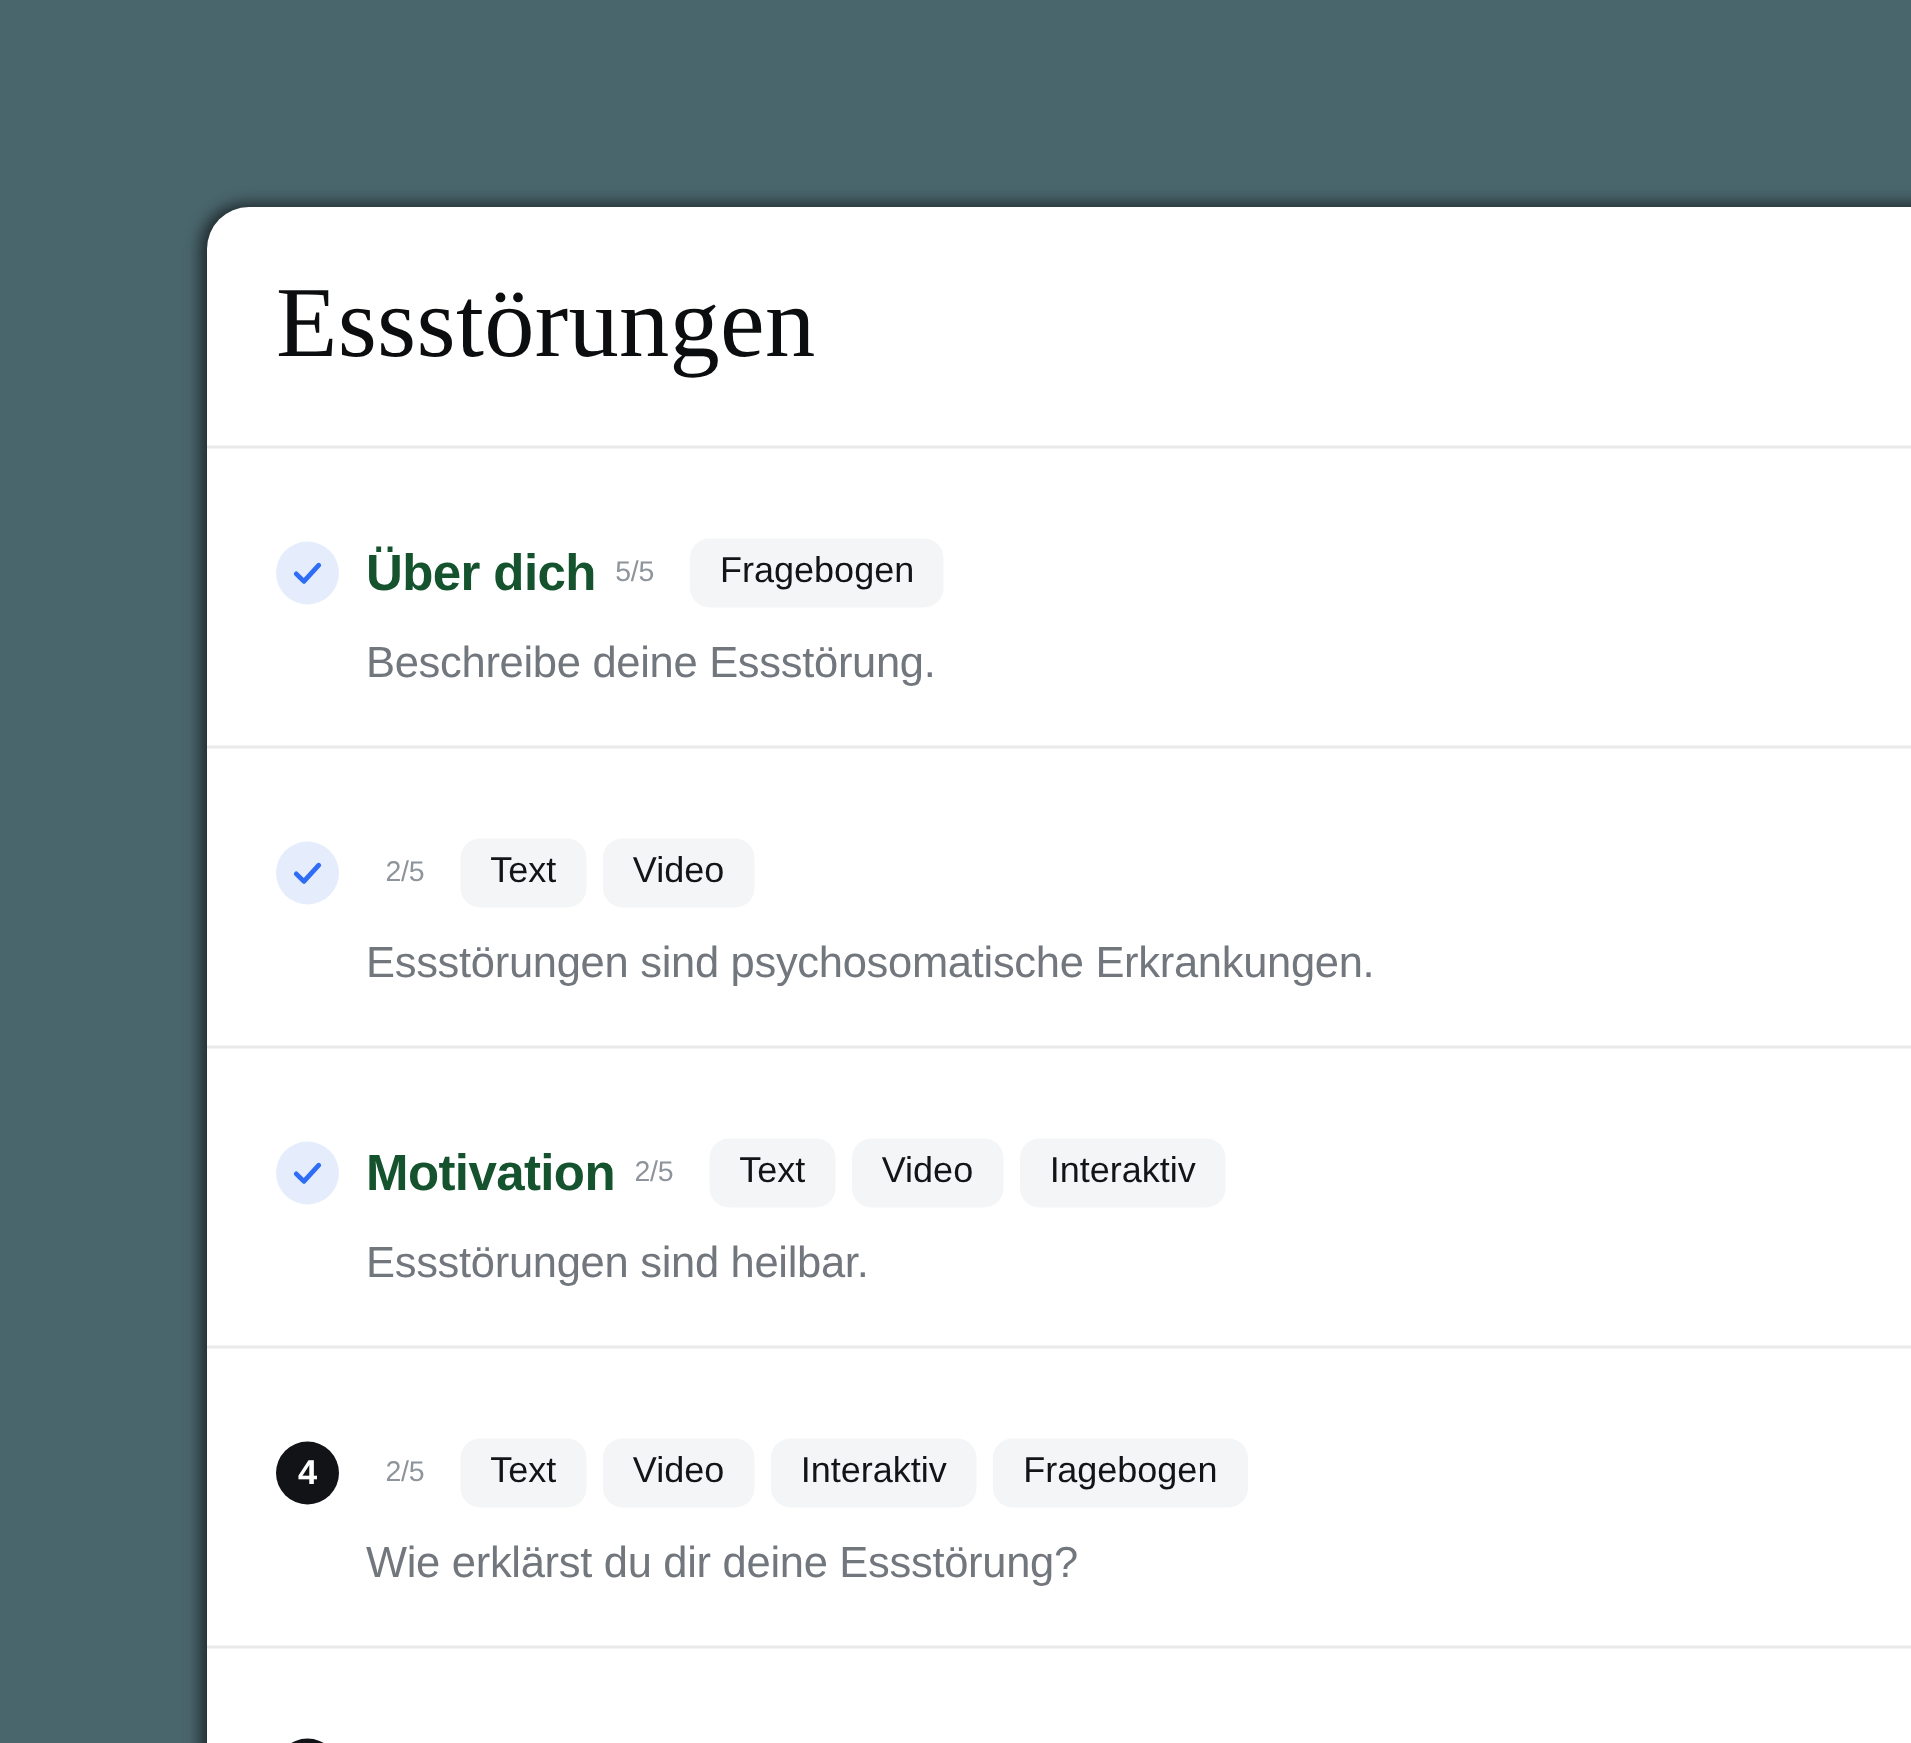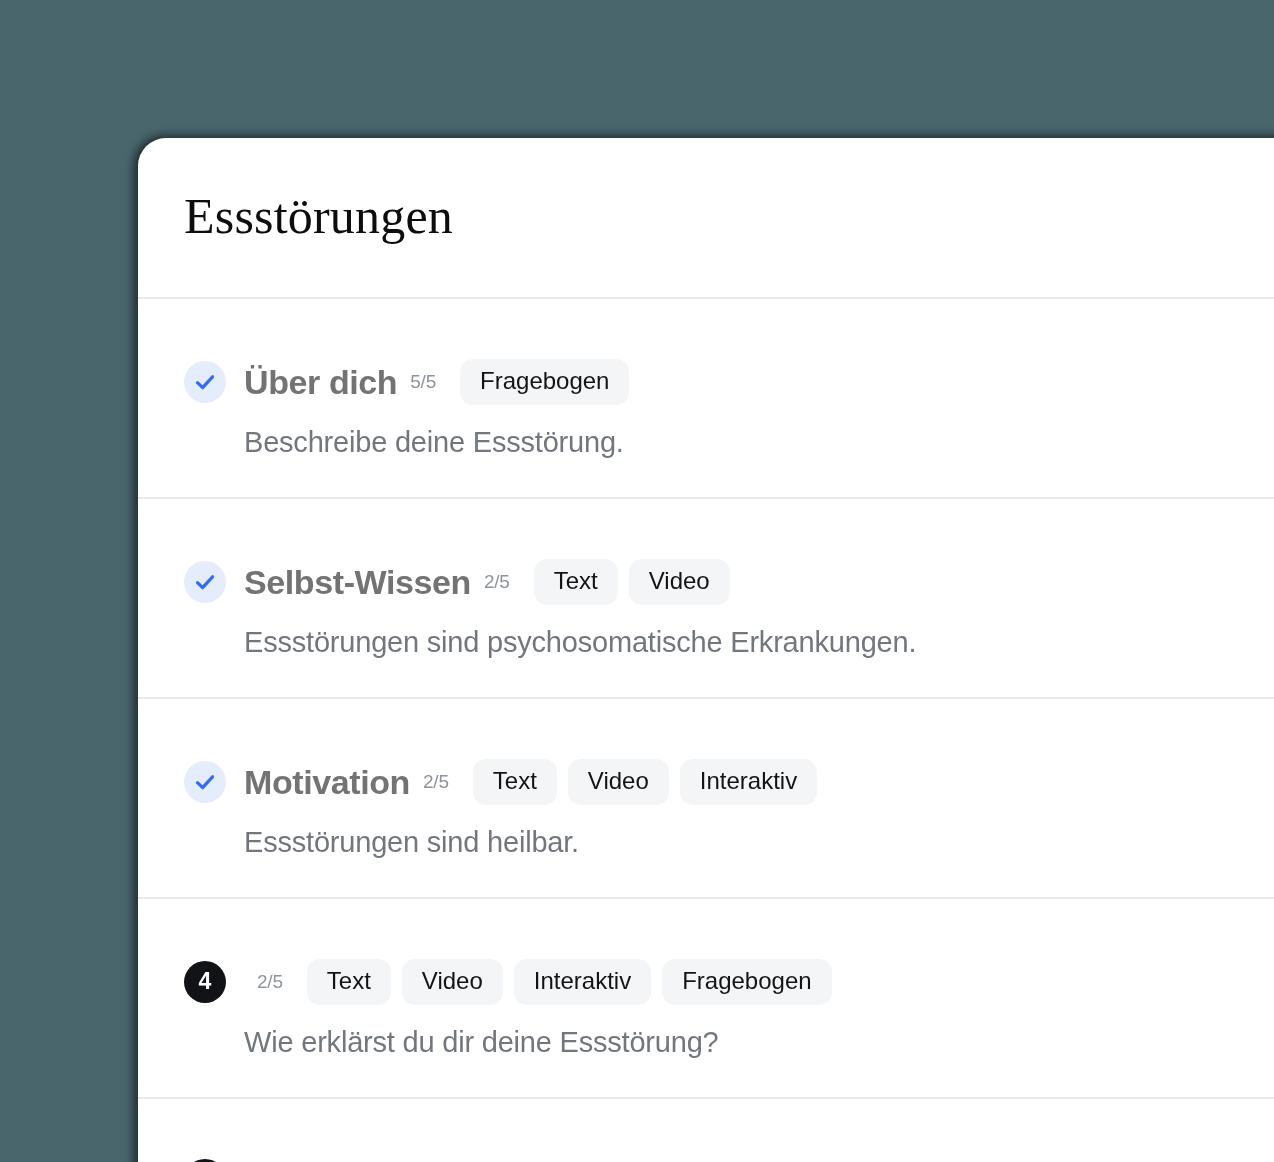--- a/index.html
+++ b/index.html
@@ -29,21 +29,21 @@
   
   #card-header {
     height:161px;
     padding:0 0 0 46px;
     display:flex;
     align-items:center;
     border-bottom:2px solid #e9eaec;
   }
   #page-title {
     font-family:"Liberation Serif", serif;
-    font-size:50px;
+    font-size:67px;
     font-weight:400;
     color:#0b0d0f;
     letter-spacing:0.2px;
     line-height:1;
     margin-top:-4px;
   }
 
   
   .module-row {
     position:relative;
@@ -73,21 +73,21 @@
     color:#ffffff;
     font-size:23px;
     font-weight:700;
     line-height:1;
     padding-bottom:1px;
   }
 
   .module-title {
     font-size:34px;
     font-weight:700;
-    color:#737373;
+    color:#14532d;
     letter-spacing:-0.4px;
     white-space:nowrap;
   }
   .module-count {
     font-size:19px;
     font-weight:400;
     color:#8e949b;
     margin-left:13px;
     white-space:nowrap;
     letter-spacing:-0.2px;
@@ -143,21 +143,20 @@
     <div class="module-desc">Beschreibe deine Essstörung.</div>
   </div>
 
   <div class="module-row">
     <div class="module-head">
       <span class="badge done">
         <svg viewBox="0 0 24 24" fill="none" stroke="#2f6df6" stroke-width="3.2" stroke-linecap="round" stroke-linejoin="round" aria-hidden="true">
           <path d="M4.5 12.6 L9.6 17.6 L19.5 6.8"></path>
         </svg>
       </span>
-      <span class="module-title">Selbst-Wissen</span>
       <span class="module-count">2/5</span>
       <span class="tag-list">
         <span class="tag">Text</span>
         <span class="tag">Video</span>
       </span>
     </div>
     <div class="module-desc">Essstörungen sind psychosomatische Erkrankungen.</div>
   </div>
 
   <div class="module-row">

